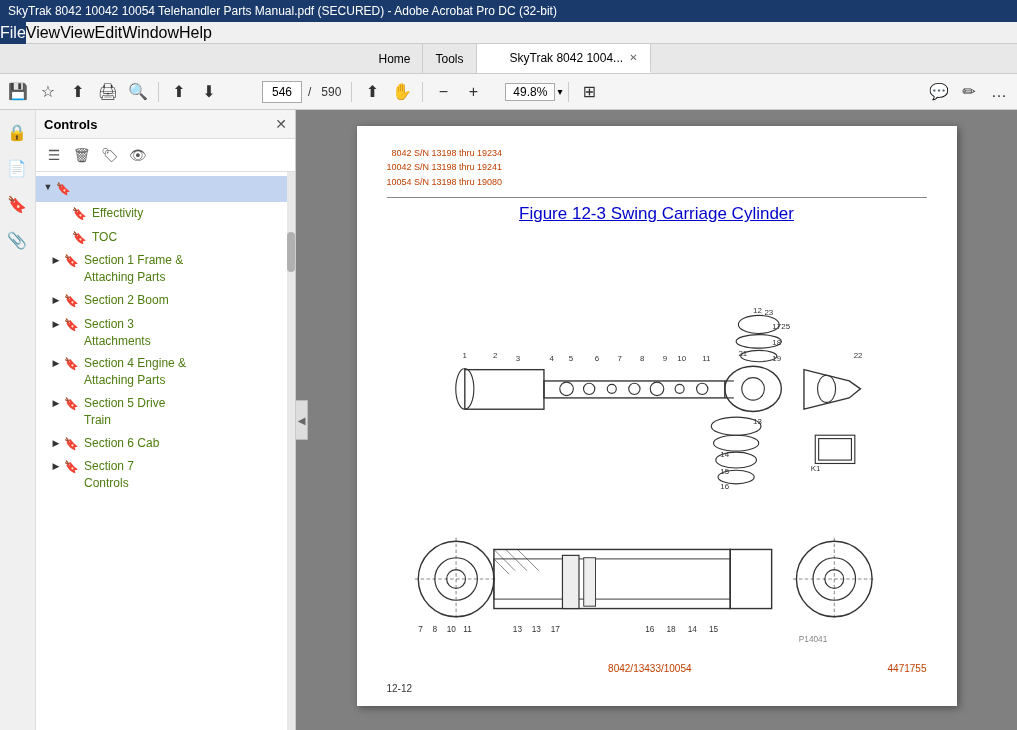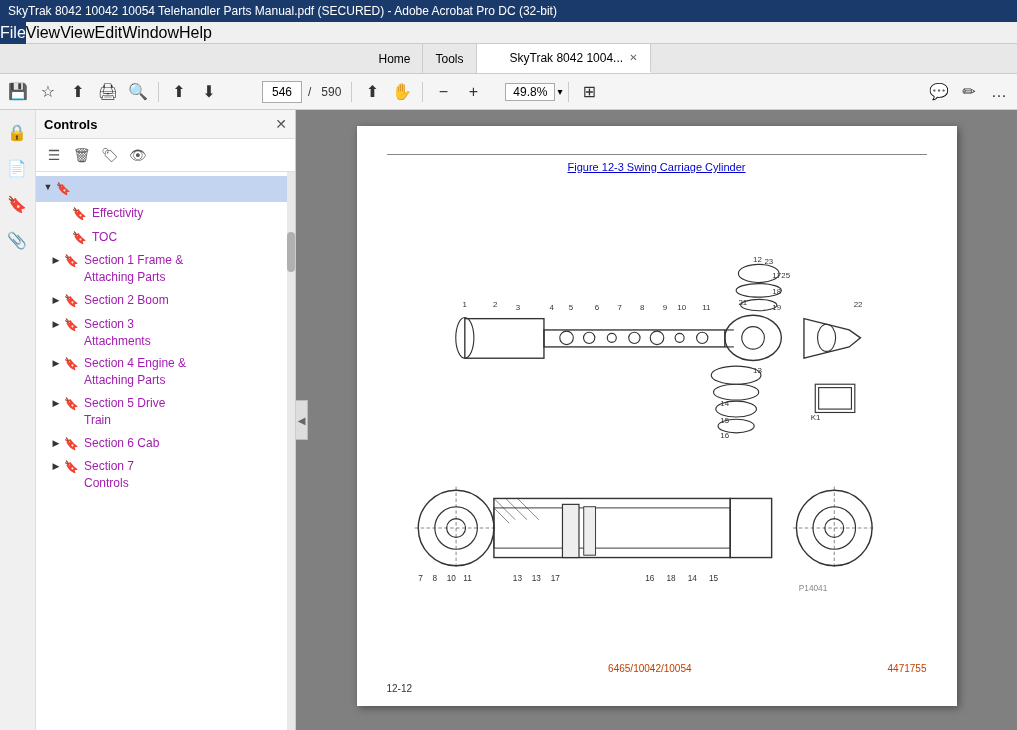--- a/index.html
+++ b/index.html
@@ -211,21 +211,21 @@
     }
 
     .bm-bookmark-icon {
       min-width: 16px;
       width: 16px;
       margin-right: 4px;
       margin-top: 1px;
       color: #666;
     }
     .bm-label {
-      color: #a21caf;
+      color: #4d7c0f;
       font-size: 12px;
     }
     .bm-label.selected-text { color: #333; font-weight: bold; }
 
     
     #left-icons {
       width: 36px;
       background: #f0f0f0;
       border-right: 1px solid #ddd;
       display: flex;
@@ -318,21 +318,21 @@
       padding: 4px 20px;
     }
     .sn-info {
       font-size: 9px;
       color: #c04000;
       text-align: right;
       line-height: 1.6;
     }
     .figure-title {
       text-align: center;
-      font-size: 11px;
+      font-size: 17px;
       color: #0000cc;
       margin-bottom: 10px;
       text-decoration: underline;
     }
 
     .diagram-area {
       display: flex;
       flex-direction: column;
       align-items: center;
       gap: 20px;
@@ -527,20 +527,25 @@
     </div>
   </div>
 
   <div id="pdf-area">
 
     <div id="collapse-handle">◀</div>
 
     <div id="pdf-page">
 
       <div class="page-header">
+        <div class="sn-info">
+          <div>8042 S/N 13198 thru 19234</div>
+          <div>10042 S/N 13198 thru 19241</div>
+          <div>10054 S/N 13198 thru 19080</div>
+        </div>
       </div>
 
       <hr style="border:none;border-top:1px solid #888;margin-bottom:6px;">
 
       <div class="figure-title">Figure 12-3 Swing Carriage Cylinder</div>
 
       <div class="diagram-area">
 
         <svg class="diagram-svg-top" viewBox="0 0 400 230" style="width:540px;height:260px;">
 
@@ -645,20 +650,20 @@
           <text x="236" y="100" font-size="7" fill="#333">14</text>
           <text x="254" y="100" font-size="7" fill="#333">15</text>
 
           <text x="330" y="108" font-size="7" fill="#888">P14041</text>
         </svg>
 
       </div>
 
       <div class="page-footer">
         <span class="page-footer-left">12-12</span>
-        <span class="page-footer-center">6465/10042/10054</span>
+        <span class="page-footer-center">8042/13433/10054</span>
         <span>4471755</span>
       </div>
 
     </div>
   </div>
 
 </div>
 
 </body></html>

